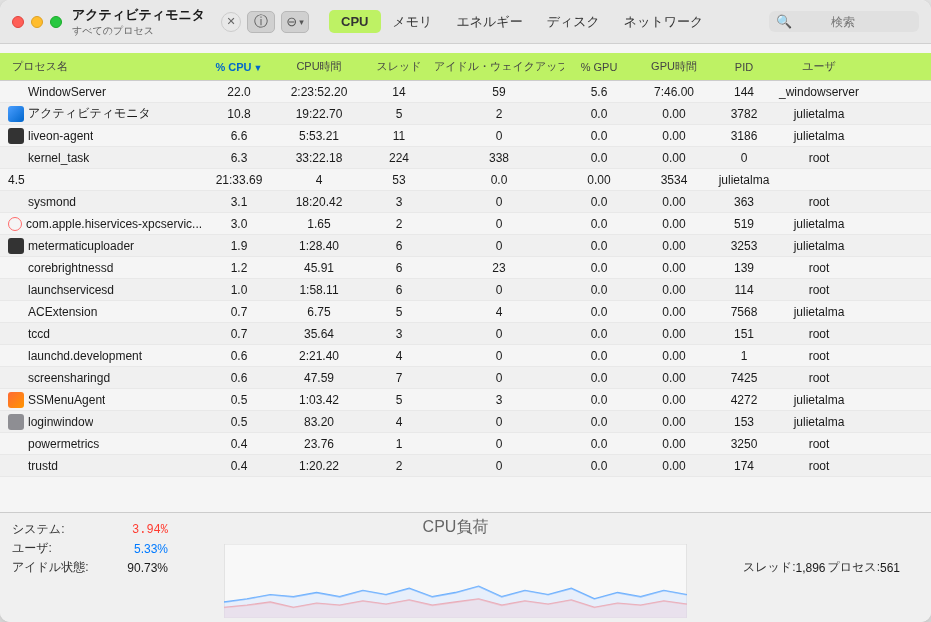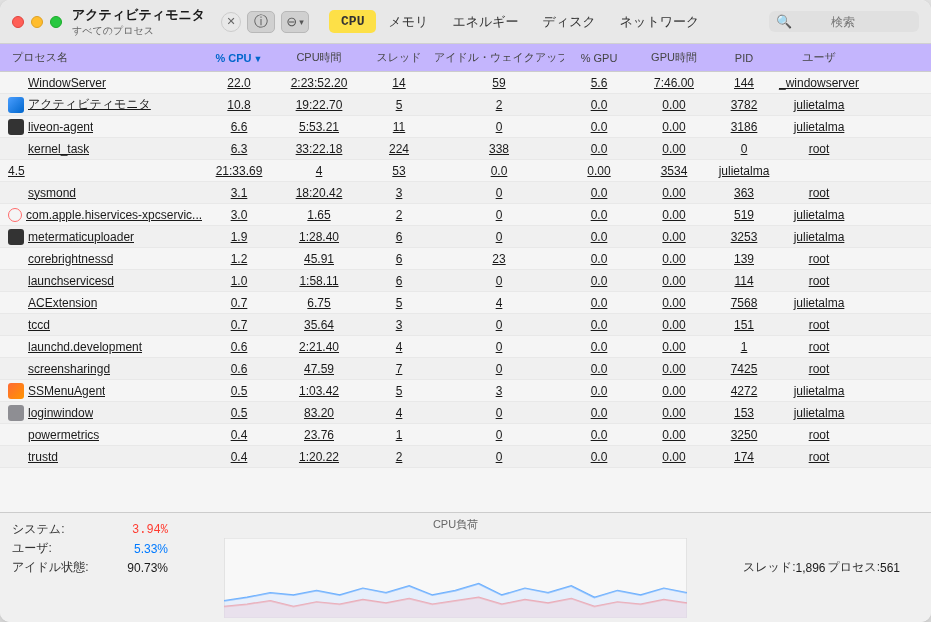--- a/index.html
+++ b/index.html
@@ -94,23 +94,22 @@
     }
     .nav-tab {
       padding: 4px 12px;
       font-size: 13px;
       font-weight: 500;
       color: #333;
       cursor: pointer;
       border-radius: 5px;
     }
     .nav-tab.active {
-      background: #fde047;
+      background: #bef264;
       font-weight: 600;
-      font-family: Liberation Mono, monospace;
     }
     .search-area {
       display: flex;
       align-items: center;
       margin-left: auto;
       background: #e0e0e0;
       border-radius: 6px;
       padding: 3px 8px;
       gap: 4px;
     }
@@ -129,47 +128,47 @@
     }
     .table-container {
       flex: 1;
       overflow: hidden;
       display: flex;
       flex-direction: column;
     }
     .table-header {
       display: grid;
       grid-template-columns: 200px 70px 90px 70px 130px 70px 80px 60px 90px;
-      background: #c4b5fd;
+      background: #bef264;
       border-bottom: 1px solid #ccc;
       height: 28px;
       align-items: center;
       padding: 0 4px;
       flex-shrink: 0;
+      margin-top: 9px;
     }
     .th {
       font-size: 11px;
       color: #444;
       font-weight: 500;
       text-align: center;
       cursor: pointer;
       user-select: none;
       white-space: nowrap;
       overflow: hidden;
     }
     .th:first-child { text-align: left; padding-left: 8px; }
     .th.sorted {
       color: #0066cc;
       font-weight: 600;
     }
     .sort-arrow { font-size: 9px; margin-left: 2px; }
     .table-body {
       flex: 1;
       overflow-y: auto;
-      text-decoration: underline;
     }
     .table-row {
       display: grid;
       grid-template-columns: 200px 70px 90px 70px 130px 70px 80px 60px 90px;
       height: 22px;
       align-items: center;
       padding: 0 4px;
       border-bottom: 1px solid #e8e8e8;
     }
     .table-row:nth-child(even) { background: #f0f0f0; }
@@ -245,21 +244,21 @@
     .stat-value.red { color: #ff3b30; font-family: Liberation Mono, monospace; }
     .stat-value.blue { color: #007aff; }
     .chart-area {
       flex: 1;
       display: flex;
       flex-direction: column;
       align-items: center;
       padding: 4px 8px;
     }
     .chart-title {
-      font-size: 11px;
+      font-size: 16px;
       color: #666;
       margin-bottom: 6px;
     }
     .chart-svg {
       width: 100%;
       flex: 1;
     }
     .stats-right {
       width: 200px;
       padding: 8px 12px;

